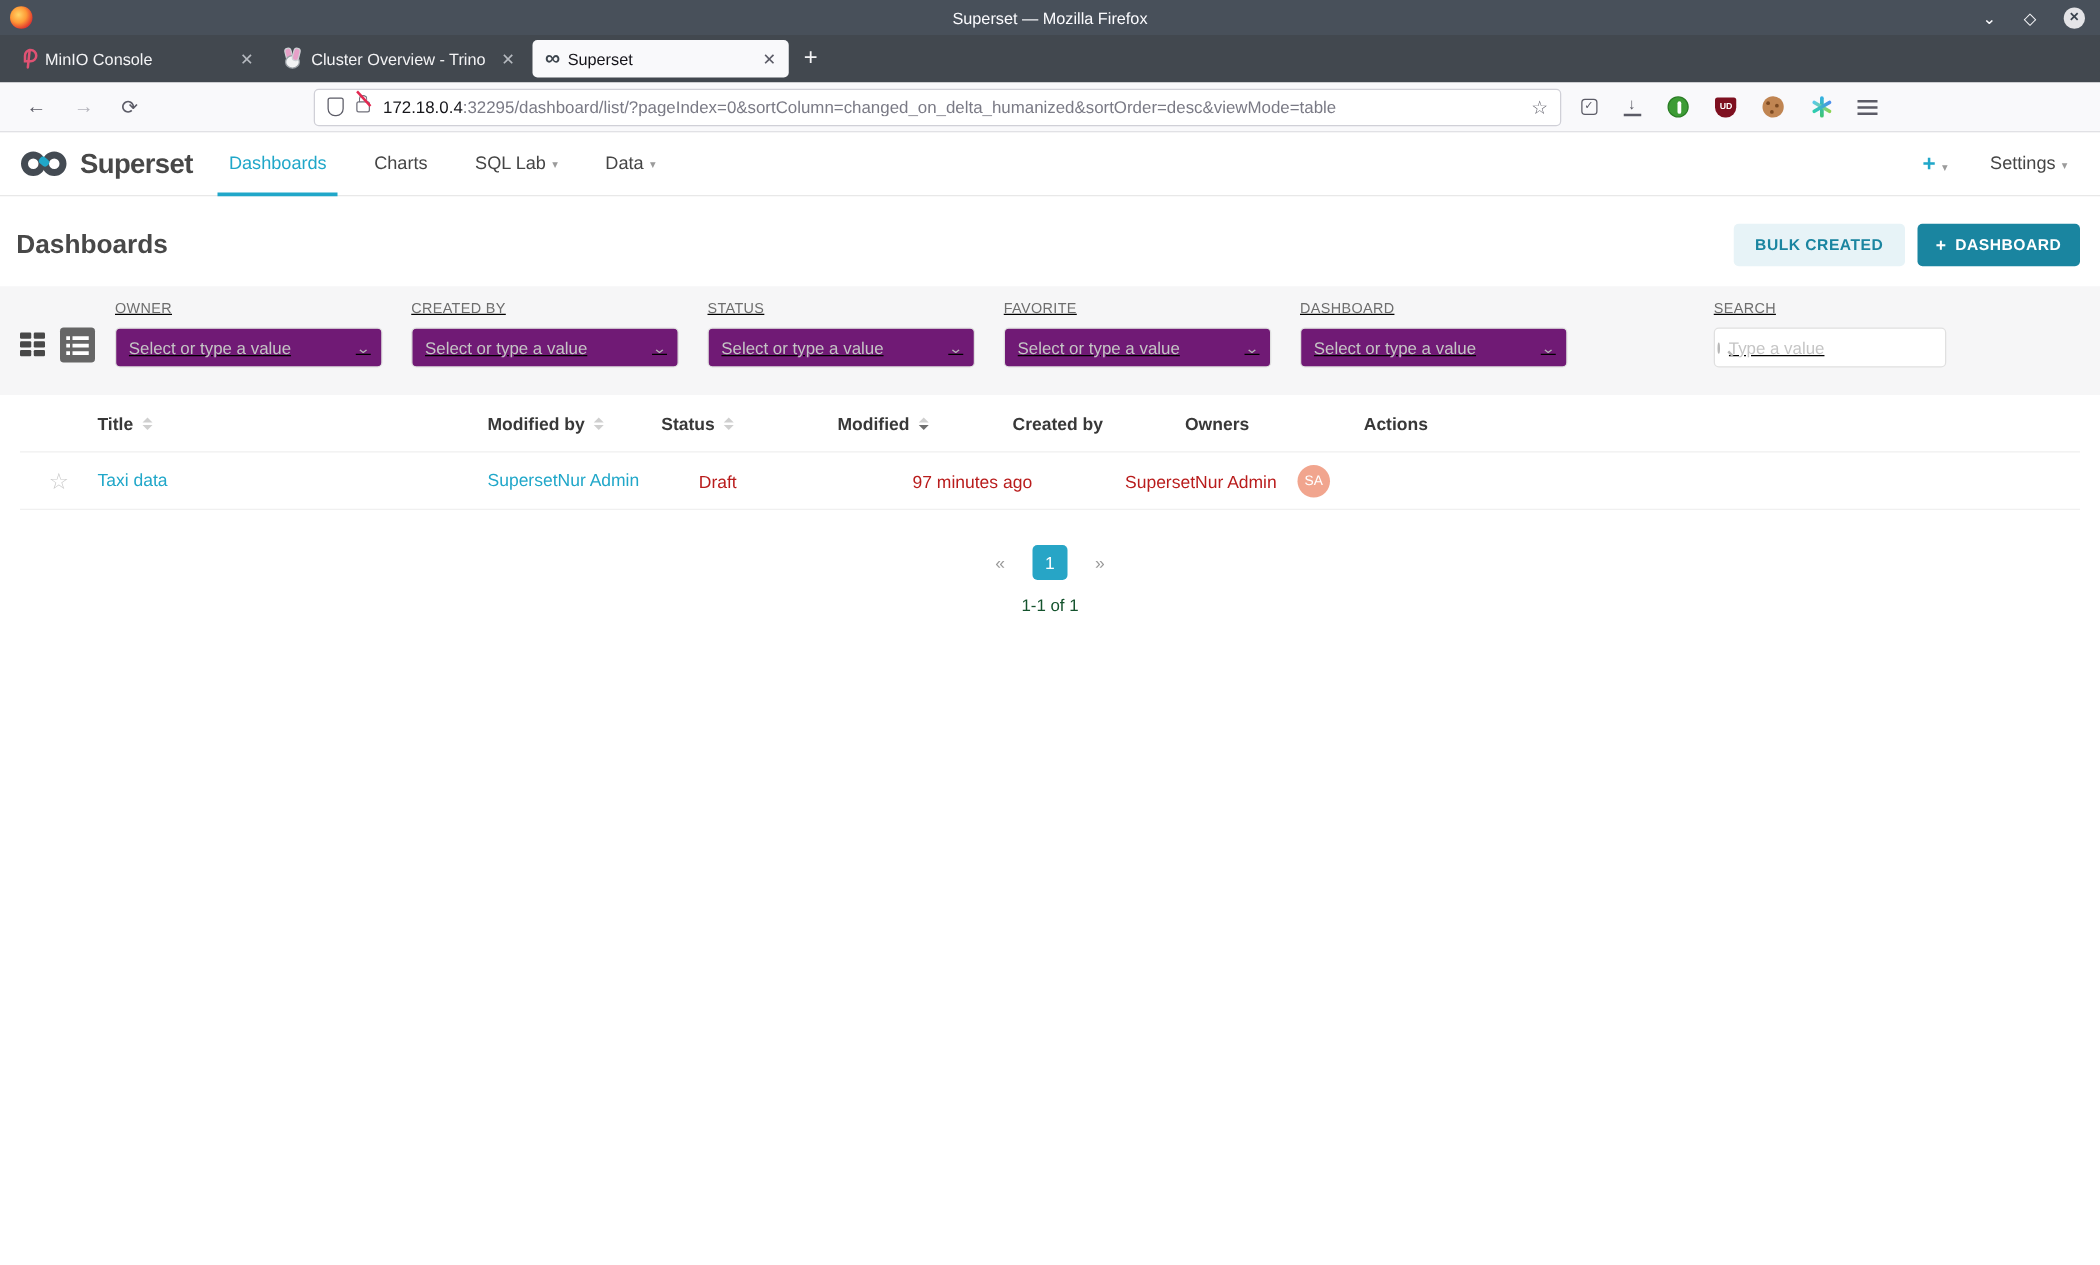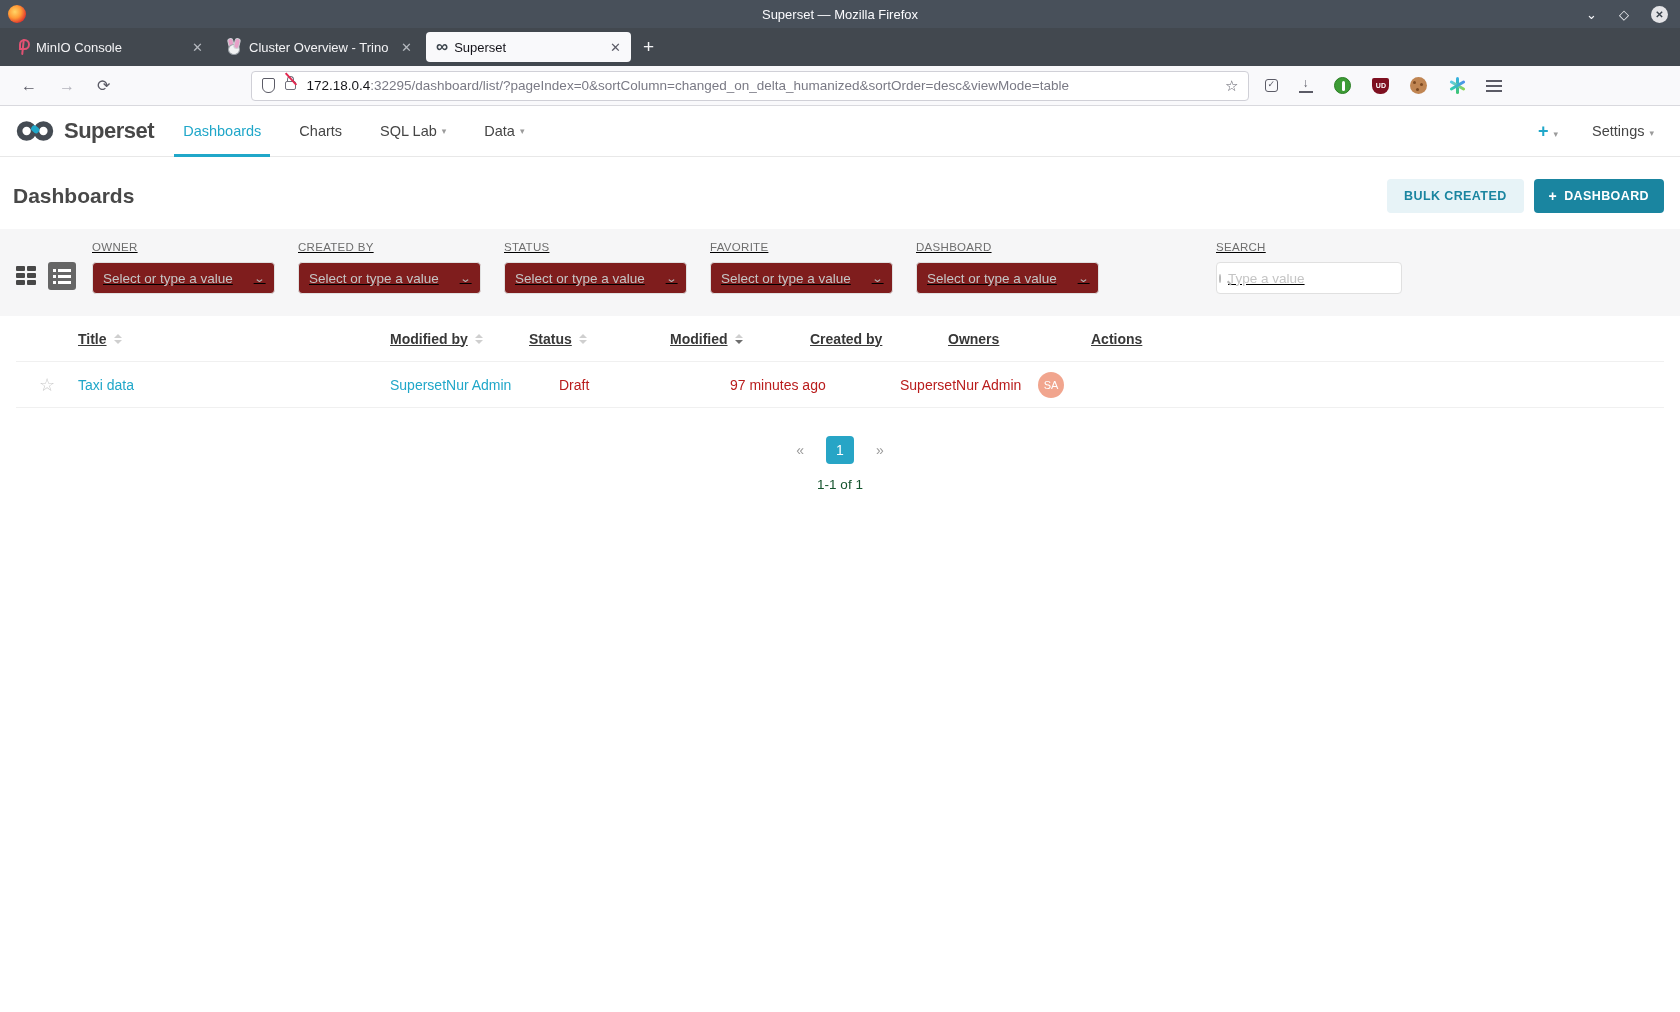--- a/index.html
+++ b/index.html
@@ -96,21 +96,21 @@
   .view-toggles { display:flex; align-items:center; gap:10px; margin-right:16px; padding-bottom:4px; }
   .grid-icon { width:22px; height:20px; display:grid; grid-template-columns:9px 9px; grid-template-rows:5px 5px 5px; gap:2px; }
   .grid-icon span { background:#484848; border-radius:1px; }
   .list-toggle { width:28px; height:28px; background:#666; border-radius:3px; display:flex; flex-direction:column;
     justify-content:center; gap:3px; padding:0 5px; }
   .list-toggle .li-row { display:flex; align-items:center; gap:2px; }
   .list-toggle .li-dot { width:3px; height:3px; background:#fff; }
   .list-toggle .li-line { flex:1; height:3px; background:#fff; }
   .filter { margin-right:23px; }
   .filter-label { font-size:11.5px; color:#6e6e6e; letter-spacing:0.3px; margin-bottom:9px; }
-  .select-box { width:183px; height:32px; background:#7f1d1d; border:1px solid #e0e0e0; border-radius:4px;
+  .select-box { width:214px; height:32px; background:#701a75; border:1px solid #e0e0e0; border-radius:4px;
     display:flex; align-items:center; padding:0 10px; }
   .select-placeholder { flex:1; font-size:13.5px; color:#c5c5c5; white-space:nowrap; overflow:hidden; }
   .select-caret { color:#b8b8b8; font-size:11px; transform:scaleX(1.3); }
   .search-filter { margin-left:94px; margin-right:0; }
   .search-box { width:186px; height:32px; background:#fff; border:1px solid #e0e0e0; border-radius:4px;
     display:flex; align-items:center; padding:0 2px; }
   .mag-icon { width:9px; height:9px; border:1.6px solid #b8b8b8; border-radius:50%; position:relative; margin-right:7px; }
   .mag-icon:after { content:""; position:absolute; left:7px; top:7px; width:5px; height:1.6px; background:#b8b8b8; transform:rotate(45deg); }
   .search-input { border:none; outline:none; flex:1; font-size:13.5px; color:#333; background:transparent; font-family:"Liberation Sans",sans-serif; }
   .search-input::placeholder { color:#c5c5c5; }
@@ -121,21 +121,21 @@
   .t-head { height:46px; border-bottom:1px solid #f0f0f0; }
   .t-body-row { height:46px; border-bottom:1px solid #f0f0f0; }
   .col-star { width:62px; display:flex; justify-content:center; }
   .col-title { width:312px; }
   .col-modby { width:139px; }
   .col-status { width:141px; }
   .col-modified { width:140px; }
   .col-createdby { width:138px; }
   .col-owners { width:143px; }
   .col-actions { flex:1; }
-  .th { font-size:14px; font-weight:bold; color:#383838; display:flex; align-items:center;text-decoration:underline; }
+  .th { font-size:14px; font-weight:bold; color:#383838; display:flex; align-items:center; }
   .sorters { display:inline-flex; flex-direction:column; gap:2px; margin-left:7px; }
   .tri-up { width:0; height:0; border-left:4px solid transparent; border-right:4px solid transparent; border-bottom:4px solid #cfcfcf; }
   .tri-down { width:0; height:0; border-left:4px solid transparent; border-right:4px solid transparent; border-top:4px solid #cfcfcf; }
   .tri-active { border-top-color:#6e6e6e; }
   .row-star { color:#c9c9c9; font-size:18px; }
   .cell { font-size:14px; color:#b91c1c;margin-left:30px; }
   .link { color:#20a7c9; text-decoration:none; font-size:14px; }
   .avatar { width:26px; height:26px; border-radius:50%; background:#f1a58e; color:#fff; font-size:11px;
     display:flex; align-items:center; justify-content:center; }
 

